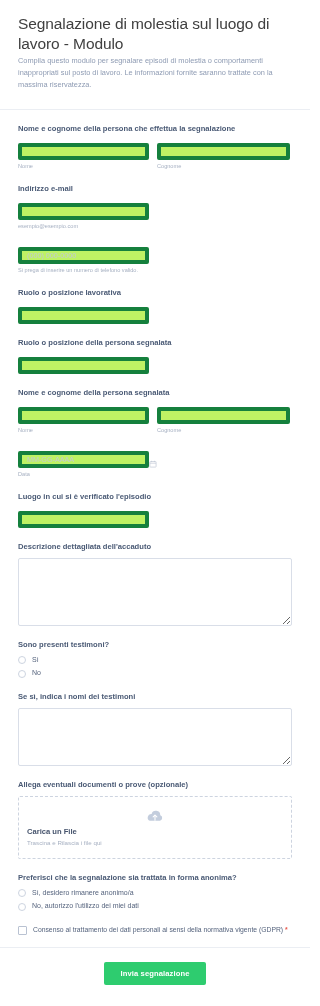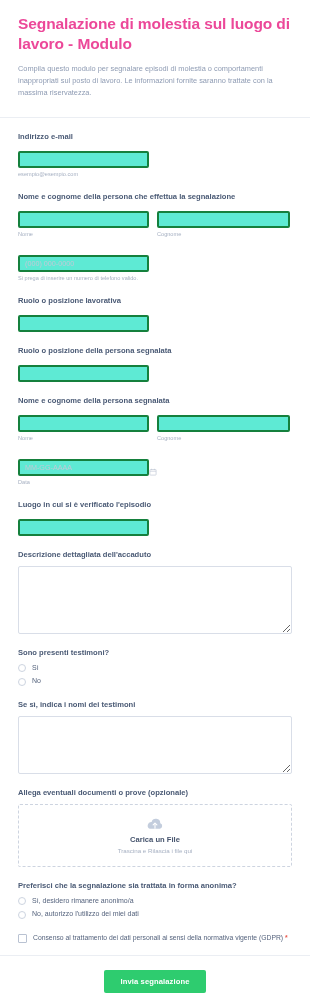--- a/index.html
+++ b/index.html
@@ -14,23 +14,23 @@
     color: #3d4a63;
     -webkit-font-smoothing: antialiased;
   }
   .page { width: 310px; padding: 0; }
 
   
   .form-header { padding: 14px 18px 10px 18px; }
   .form-title {
     font-size: 15.5px;
     line-height: 1.32;
-    font-weight: bold;
-    color: #ec4899;
-    margin: 0 0 8px 0;
+    font-weight: normal;
+    color: #404040;
+    margin: 0 0 0 0;
     letter-spacing: -0.1px;
   }
   .form-desc {
     font-size: 7.4px;
     line-height: 1.62;
     color: #8e9bb3;
     margin: 0;
   }
   .divider {
     height: 1px;
@@ -62,23 +62,23 @@
     display: block;
     font-size: 5.6px;
     color: #a6b0c2;
     margin-top: 3px;
     line-height: 1.3;
   }
 
   .input {
     width: 131px;
     height: 17px;
-    border: 2px solid #15803d;
+    border: 4px solid #15803d;
     border-radius: 2px;
-    background: #5eead4;
+    background: #bef264;
     font-size: 7.2px;
     font-family: "Liberation Sans", sans-serif;
     color: #4a5a75;
     padding: 0 5px;
     outline: none;
   }
   .input::placeholder { color: #c2c9d6; }
 
   .row2 { display: flex; gap: 8px; }
   .col { flex: 0 0 131px; }
@@ -132,21 +132,20 @@
     color: #55637d;
     line-height: 1.2;
   }
 
   
   .upload {
     border: 1px dashed #cdd4e0;
     border-radius: 2px;
     background: #fff;
     padding: 12px 8px 12px 8px;
-    text-align: center;
   }
   .upload-icon { margin: 0 auto 5px auto; width: 18px; height: 13px; display: block; color: #c3cddd; }
   .upload-title {
     font-size: 7.6px;
     font-weight: bold;
     color: #46546d;
     margin-bottom: 3px;
     line-height: 1.2;
   }
   .upload-sub {
@@ -205,37 +204,37 @@
 
   <div class="form-header">
     <h1 class="form-title">Segnalazione di molestia sul luogo di lavoro - Modulo</h1>
     <p class="form-desc">Compila questo modulo per segnalare episodi di molestia o comportamenti inappropriati sul posto di lavoro. Le informazioni fornite saranno trattate con la massima riservatezza.</p>
   </div>
   <hr class="divider">
 
   <div class="form-body">
 
     <div class="field">
-      <label class="field-label">Indirizzo e-mail</label>
-      <input class="input" type="email" value="" style="">
-      <span class="help">esempio@esempio.com</span>
-    </div>
-
-    <div class="field">
       <label class="field-label">Nome e cognome della persona che effettua la segnalazione</label>
       <div class="row2">
         <div class="col">
           <input class="input" type="text" value="" style="">
           <span class="sublabel">Nome</span>
         </div>
         <div class="col right">
           <input class="input" type="text" value="" style="">
           <span class="sublabel">Cognome</span>
         </div>
       </div>
+    </div>
+
+    <div class="field">
+      <label class="field-label">Indirizzo e-mail</label>
+      <input class="input" type="email" value="" style="">
+      <span class="help">esempio@esempio.com</span>
     </div>
 
     <div class="field">
       <input class="input" type="tel" placeholder="(000) 000-0000" style="">
       <span class="help">Si prega di inserire un numero di telefono valido.</span>
     </div>
 
     <div class="field">
       <label class="field-label">Ruolo o posizione lavorativa</label>
       <input class="input" type="text" value="" style="">

